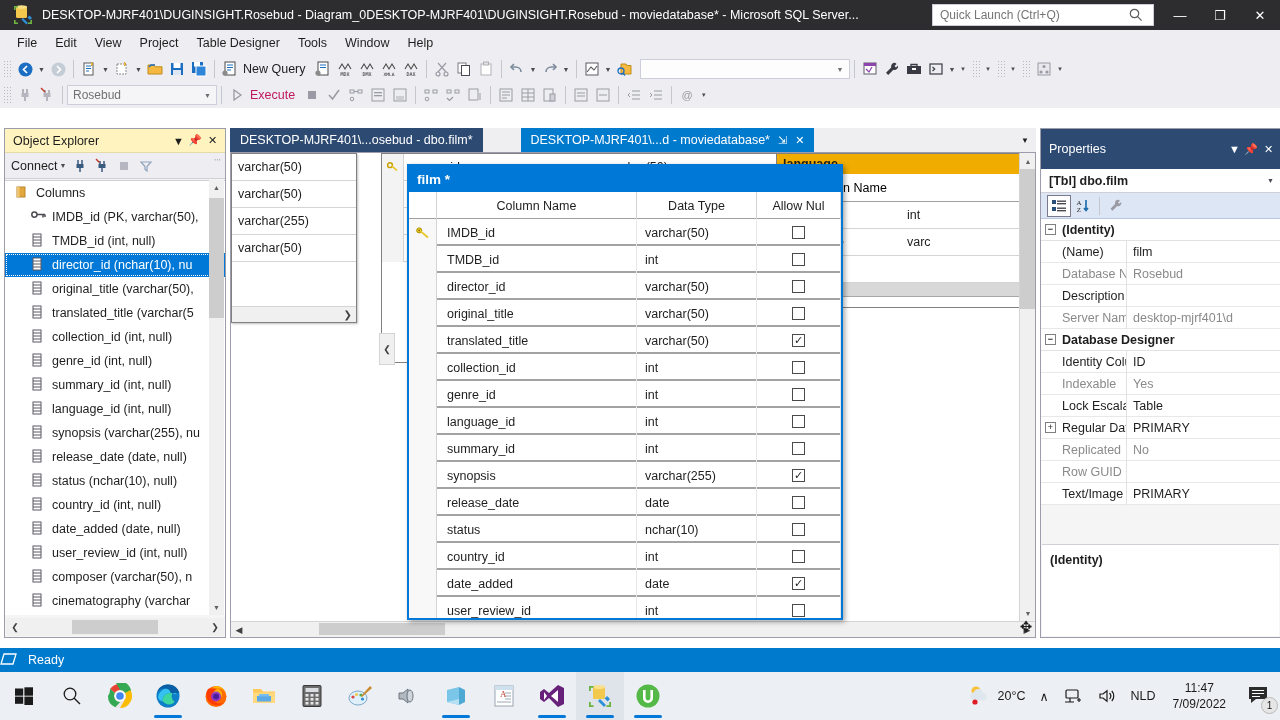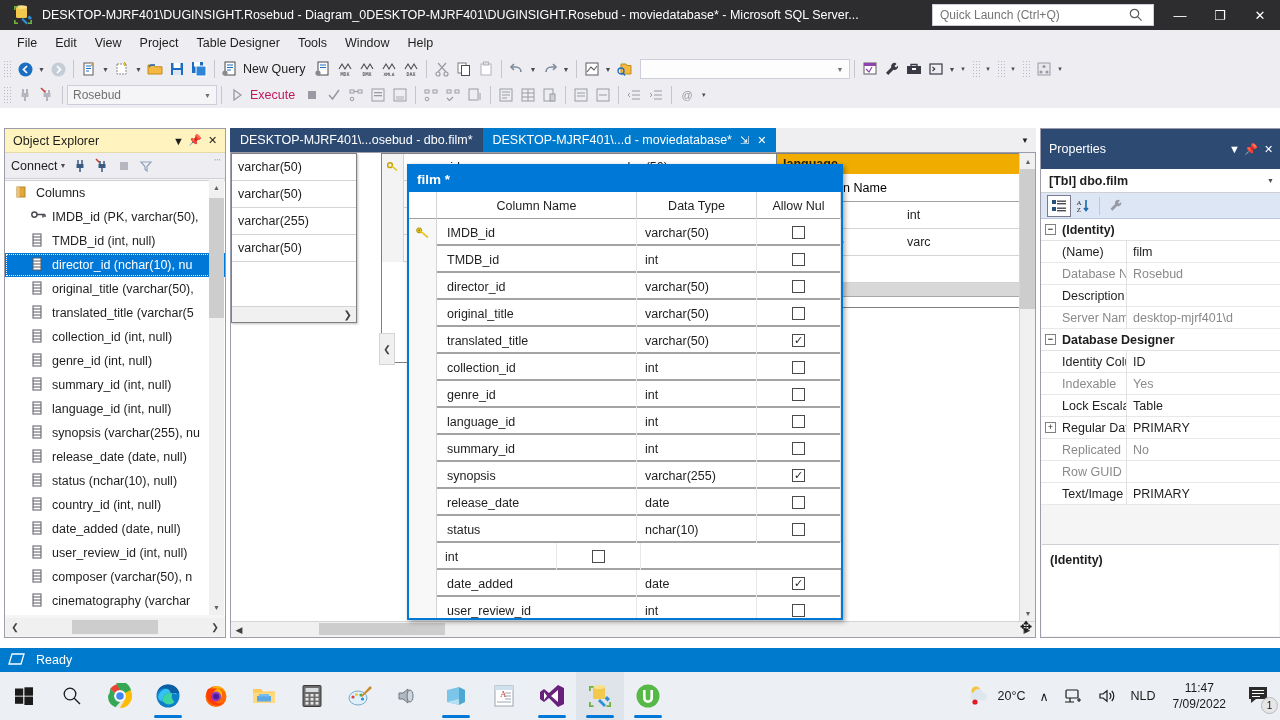--- a/index.html
+++ b/index.html
@@ -134,21 +134,21 @@
   .hs-arrow {
     width: 18px; height: 18px; display: flex; align-items: center; justify-content: center;
     font-size: 9px; color: #404040;
   }
   .hs-track { flex: 1; height: 18px; position: relative; }
   .hs-thumb { position: absolute; top: 2px; height: 14px; background: #cdcdcd; }
 
   
   .tabstrip {
     position: absolute; left: 230px; top: 128px; width: 806px; height: 24px;
-    background: #efeff2; display: flex; align-items: stretch;
+    background: #efeff2; display: flex; align-items: stretch; gap: 38px;
   }
   .doctab {
     display: flex; align-items: center; padding: 0 10px; font-size: 12.5px;
     white-space: nowrap; height: 24px;
   }
   .doctab.inactive { background: #2d4b72; color: #ffffff; }
   .doctab.active { background: #007acc; color: #ffffff; }
   .doctab .tb-pin, .doctab .tb-x { margin-left: 8px; font-size: 11px; color: #ffffff; }
   .tabstrip-spacer { flex: 1; background: #efeff2; }
   .tabstrip-caret {
@@ -318,21 +318,21 @@
   .pg-row.readonly .pk, .pg-row.readonly .pv { color: #8a8a8a; }
   .props-desc {
     position: absolute; left: 1px; right: 1px; bottom: 1px; height: 92px;
     background: #ffffff; border-top: 1px solid #cfcfd6; padding: 8px;
     font-size: 12.5px; font-weight: bold; color: #1e1e1e;
   }
 
   
   .statusbar {
     position: absolute; left: 0; top: 648px; width: 1280px; height: 24px;
-    background: #007acc; display: flex; align-items: center; padding-left: 8px;
+    background: #007acc; display: flex; align-items: center; padding-left: 0;
   }
   .status-text { color: #ffffff; font-size: 12.5px; margin-left: 10px; }
 
   
   .taskbar {
     position: absolute; left: 0; top: 672px; width: 1280px; height: 48px;
     background: #eceff3; display: flex; align-items: center;
   }
   .tb-item {
     width: 48px; height: 48px; display: flex; align-items: center; justify-content: center;
@@ -1129,20 +1129,21 @@
           <div class="film-row">
             <div class="col-gut"></div>
             <div class="col-name">status</div>
             <div class="col-type">nchar(10)</div>
             <div class="col-null">
               <span class="chk"></span>
             </div>
           </div>
           <div class="film-row">
             <div class="col-gut"></div>
+            <div class="col-name">country_id</div>
             <div class="col-type">int</div>
             <div class="col-null">
               <span class="chk"></span>
             </div>
           </div>
           <div class="film-row">
             <div class="col-gut"></div>
             <div class="col-name">date_added</div>
             <div class="col-type">date</div>
             <div class="col-null">

